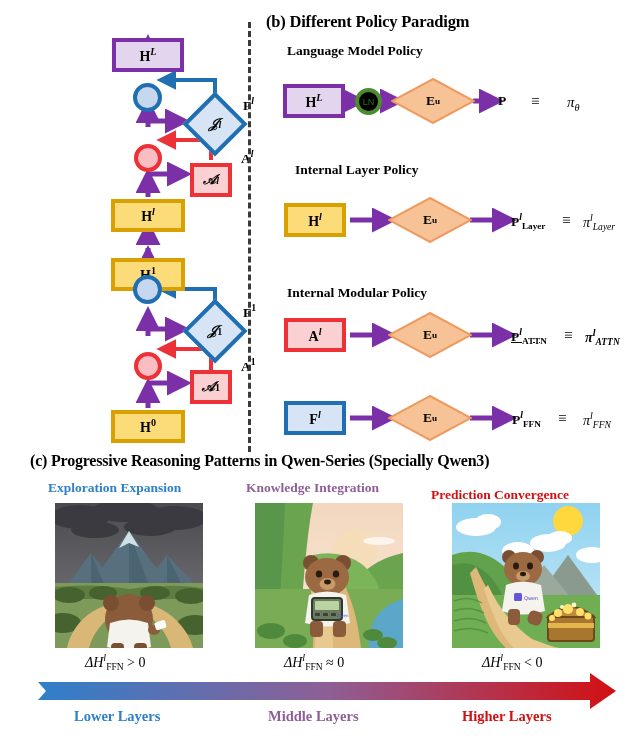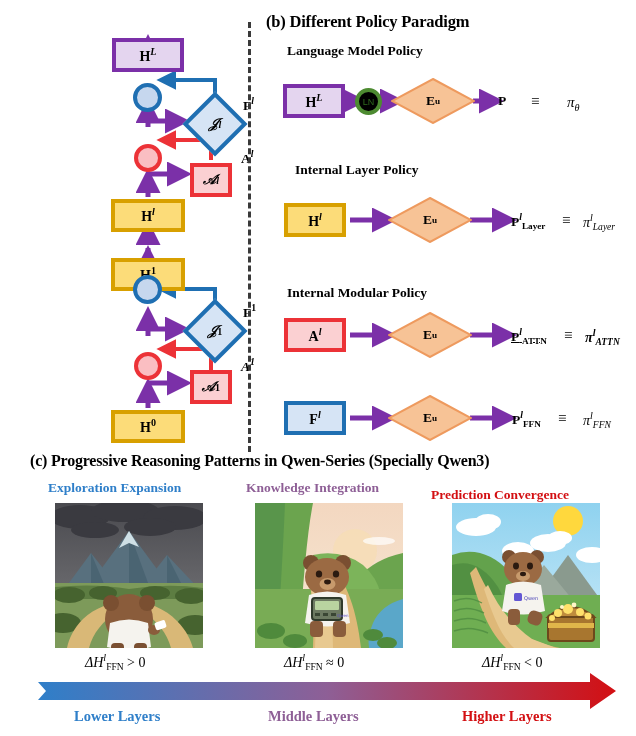--- a/index.html
+++ b/index.html
@@ -218,21 +218,21 @@
   <div class="mlabel" style="left:243px;top:302px;">
     F<span class="sup">1</span>
   </div>
 
   <div class="circ circ-red" style="left:134px;top:352px;width:28px;height:28px;"></div>
 
   <div class="box box-red" style="left:190px;top:370px;width:42px;height:34px;">
     <span style="font-family:'Liberation Serif',serif;" class="it">𝒜</span>
       <span class="sup">1</span>
   </div>
-  <div class="mlabel" style="left:241px;top:356px;font-style:italic;">
+  <div class="mlabel" style="left:241px;top:356px;">
     A<span class="sup">1</span>
   </div>
 
   <div class="box box-gold" style="left:111px;top:410px;width:74px;height:33px;">
     <span>H<span class="sup">0</span></span>
   </div>
 
   <div class="divider" style="left:248px;top:22px;height:430px;"></div>
 
   <div class="panel-title" style="left:266px;top:12px;">(b) Different Policy Paradigm</div>

